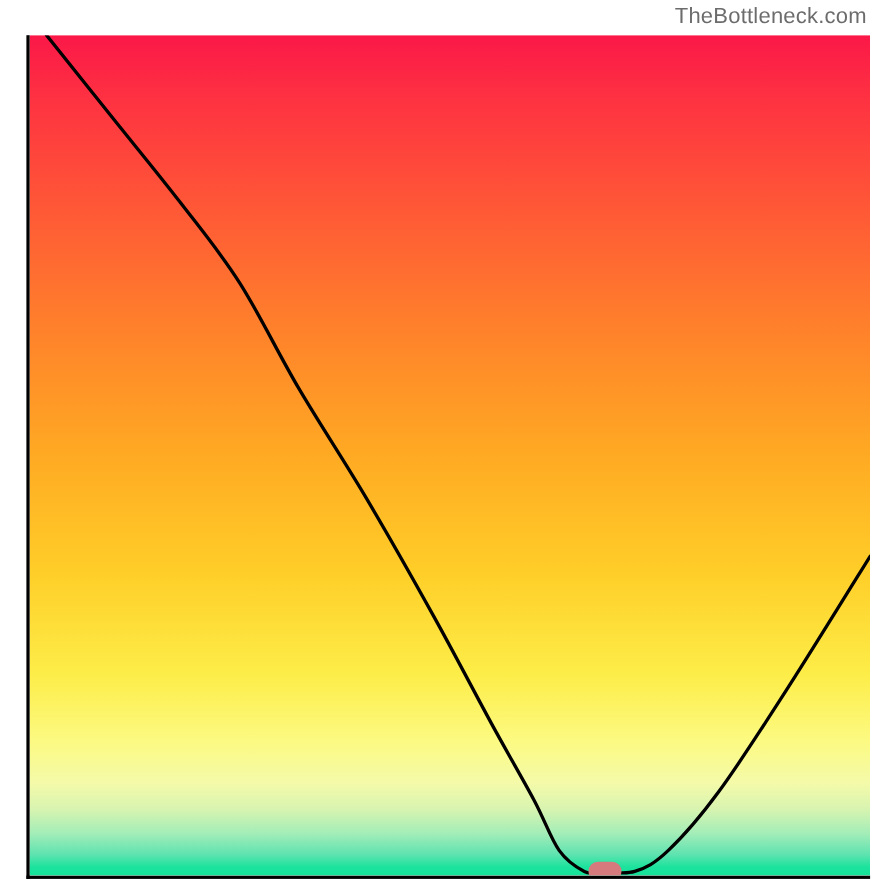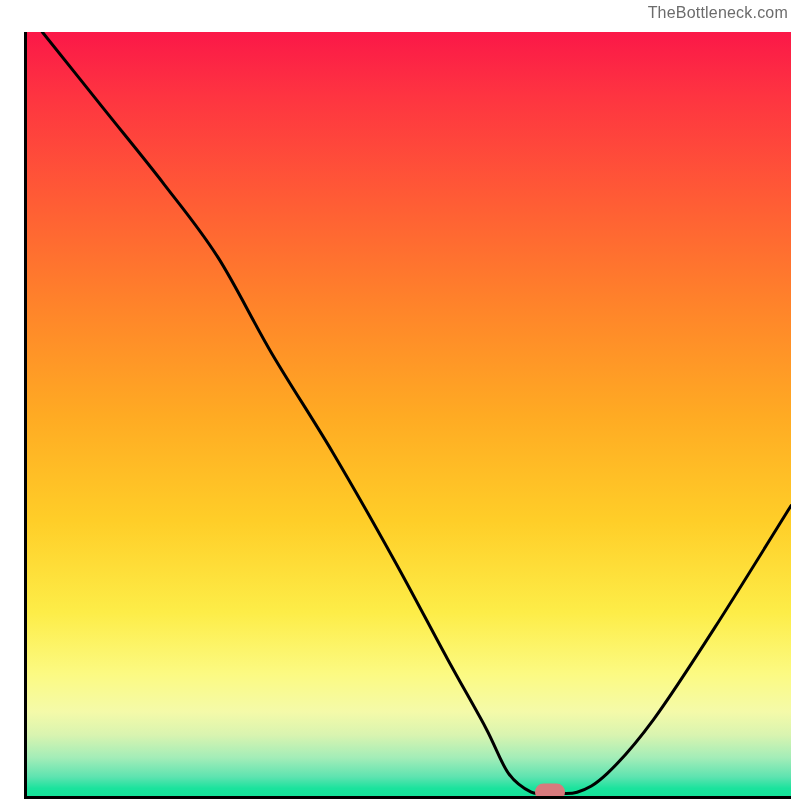--- a/index.html
+++ b/index.html
@@ -12,21 +12,21 @@
   }
   .stage {
     position: relative;
     width: 800px;
     height: 800px;
   }
   .watermark {
     position: absolute;
     top: 4px;
     right: 12px;
-    font-size: 16px;
+    font-size: 20px;
     font-weight: 500;
     color: #6c6c6c;
     letter-spacing: 0.2px;
     z-index: 10;
   }
   .plot-area {
     position: absolute;
     left: 24px;
     top: 32px;
     width: 764px;

